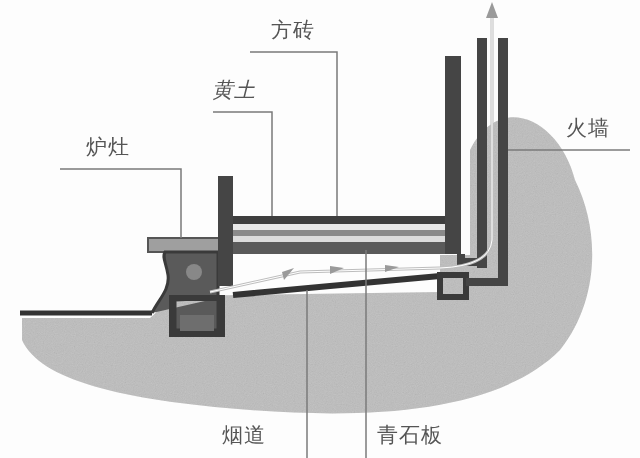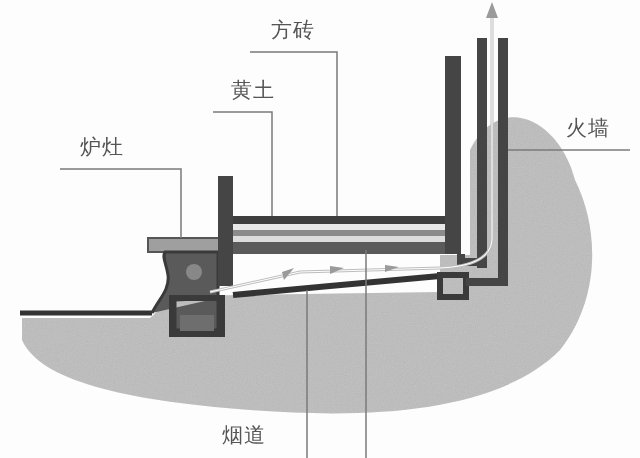--- a/index.html
+++ b/index.html
@@ -73,17 +73,18 @@
       <polyline points="250,52 337,52 337,216"></polyline>
       <polyline points="213,112 272,112 272,216"></polyline>
       <polyline points="60,169 181,169 181,238"></polyline>
       <polyline points="508,150 630,150"></polyline>
       <polyline points="307,290 307,458"></polyline>
       <polyline points="366,250 366,458"></polyline>
     </g>
   </svg>
 
   <div class="lbl" style="left:271px; top:20px;">方砖</div>
-  <div class="lbl" style="left:231px; top:80px;">黄土</div>
-  <div class="lbl" style="left:80px; top:137px;">炉灶</div>
+  <div class="lbl" style="left:212px; top:80px;font-style:italic;">黄土</div>
+  <div class="lbl" style="left:86px; top:137px;">炉灶</div>
   <div class="lbl" style="left:566px; top:118px;font-family:Liberation Serif, serif;">火墙</div>
   <div class="lbl" style="left:222px; top:425px;text-align:center;">烟道</div>
+  <div class="lbl" style="left:377px; top:425px;">青石板</div>
 </div>
 
 </body></html>

